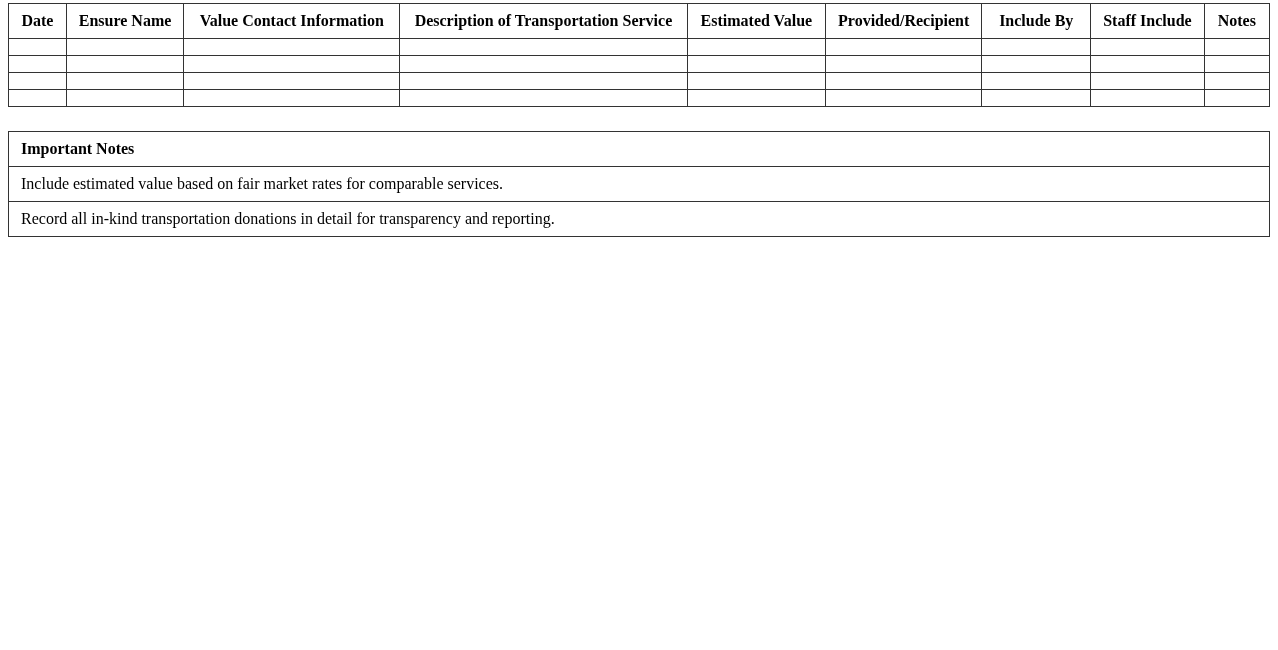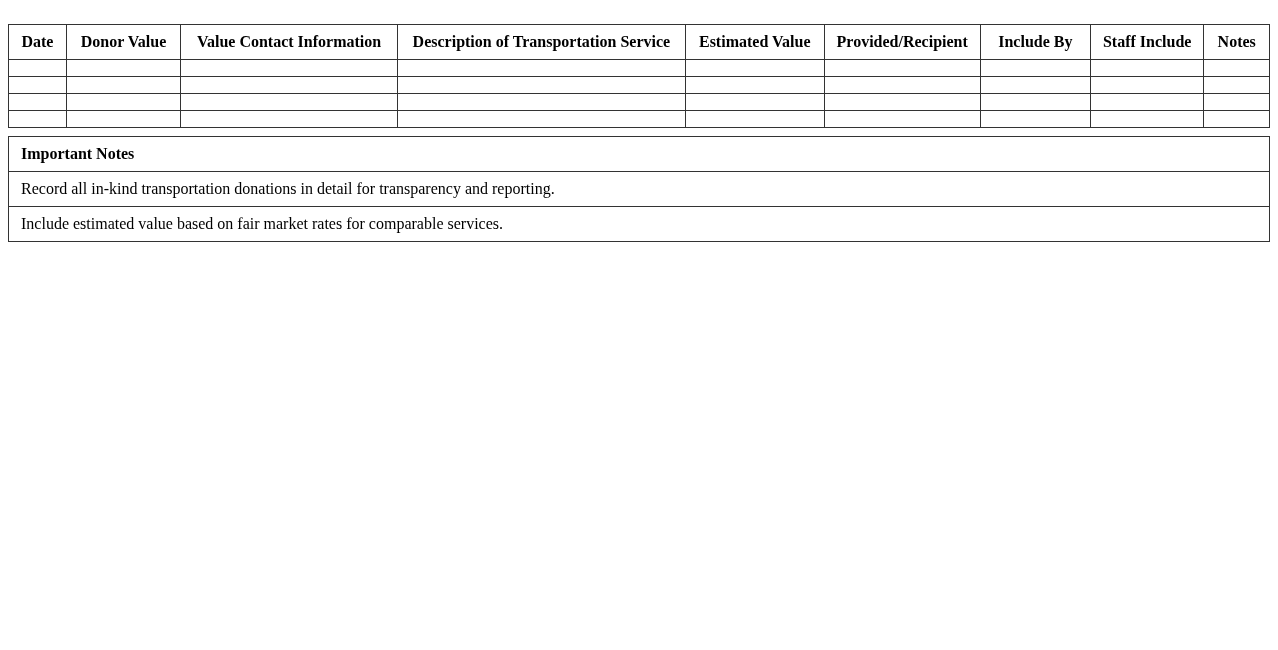--- a/index.html
+++ b/index.html
@@ -12,21 +12,21 @@
       height: 650px;
       font-family: "Liberation Serif", "DejaVu Serif", serif;
       color: #000000;
       font-size: 16px;
       position: relative;
       overflow: hidden;
     }
     .wrap {
       position: absolute;
       left: 8px;
-      top: 24px;
+      top: 3px;
       width: 1262px;
     }
     table {
       border-collapse: collapse;
       width: 1262px;
     }
     .log-table th, .log-table td {
       border: 1px solid #333333;
     }
     .log-table th {
@@ -35,21 +35,21 @@
       height: 34px;
       padding: 0 12px;
       text-align: center;
       white-space: nowrap;
     }
     .log-table td {
       height: 16px;
       padding: 0;
     }
     .notes-table {
-      margin-top: 8px;
+      margin-top: 24px;
     }
     .notes-table th, .notes-table td {
       border: 1px solid #333333;
       text-align: left;
       padding: 0 12px;
       height: 34px;
       font-size: 16px;
     }
     .notes-table th {
       font-weight: bold;
@@ -71,21 +71,21 @@
         <col style="width:289px">
         <col style="width:139px">
         <col style="width:153px">
         <col style="width:112px">
         <col style="width:112px">
         <col style="width:66px">
     </colgroup>
     <thead>
       <tr>
         <th>Date</th>
-        <th>Donor Value</th>
+        <th>Ensure Name</th>
         <th>Value Contact Information</th>
         <th>Description of Transportation Service</th>
         <th>Estimated Value</th>
         <th>Provided/Recipient</th>
         <th>Include By</th>
         <th>Staff Include</th>
         <th>Notes</th>
       </tr>
     </thead>
     <tbody>
@@ -137,21 +137,21 @@
   </table>
 
   <table class="notes-table">
     <thead>
       <tr>
         <th>Important Notes</th>
       </tr>
     </thead>
     <tbody>
       <tr>
-        <td>Record all in-kind transportation donations in detail for transparency and reporting.</td>
+        <td>Include estimated value based on fair market rates for comparable services.</td>
       </tr>
       <tr>
-        <td>Include estimated value based on fair market rates for comparable services.</td>
+        <td>Record all in-kind transportation donations in detail for transparency and reporting.</td>
       </tr>
     </tbody>
   </table>
 
 </div>
 
 </body></html>

